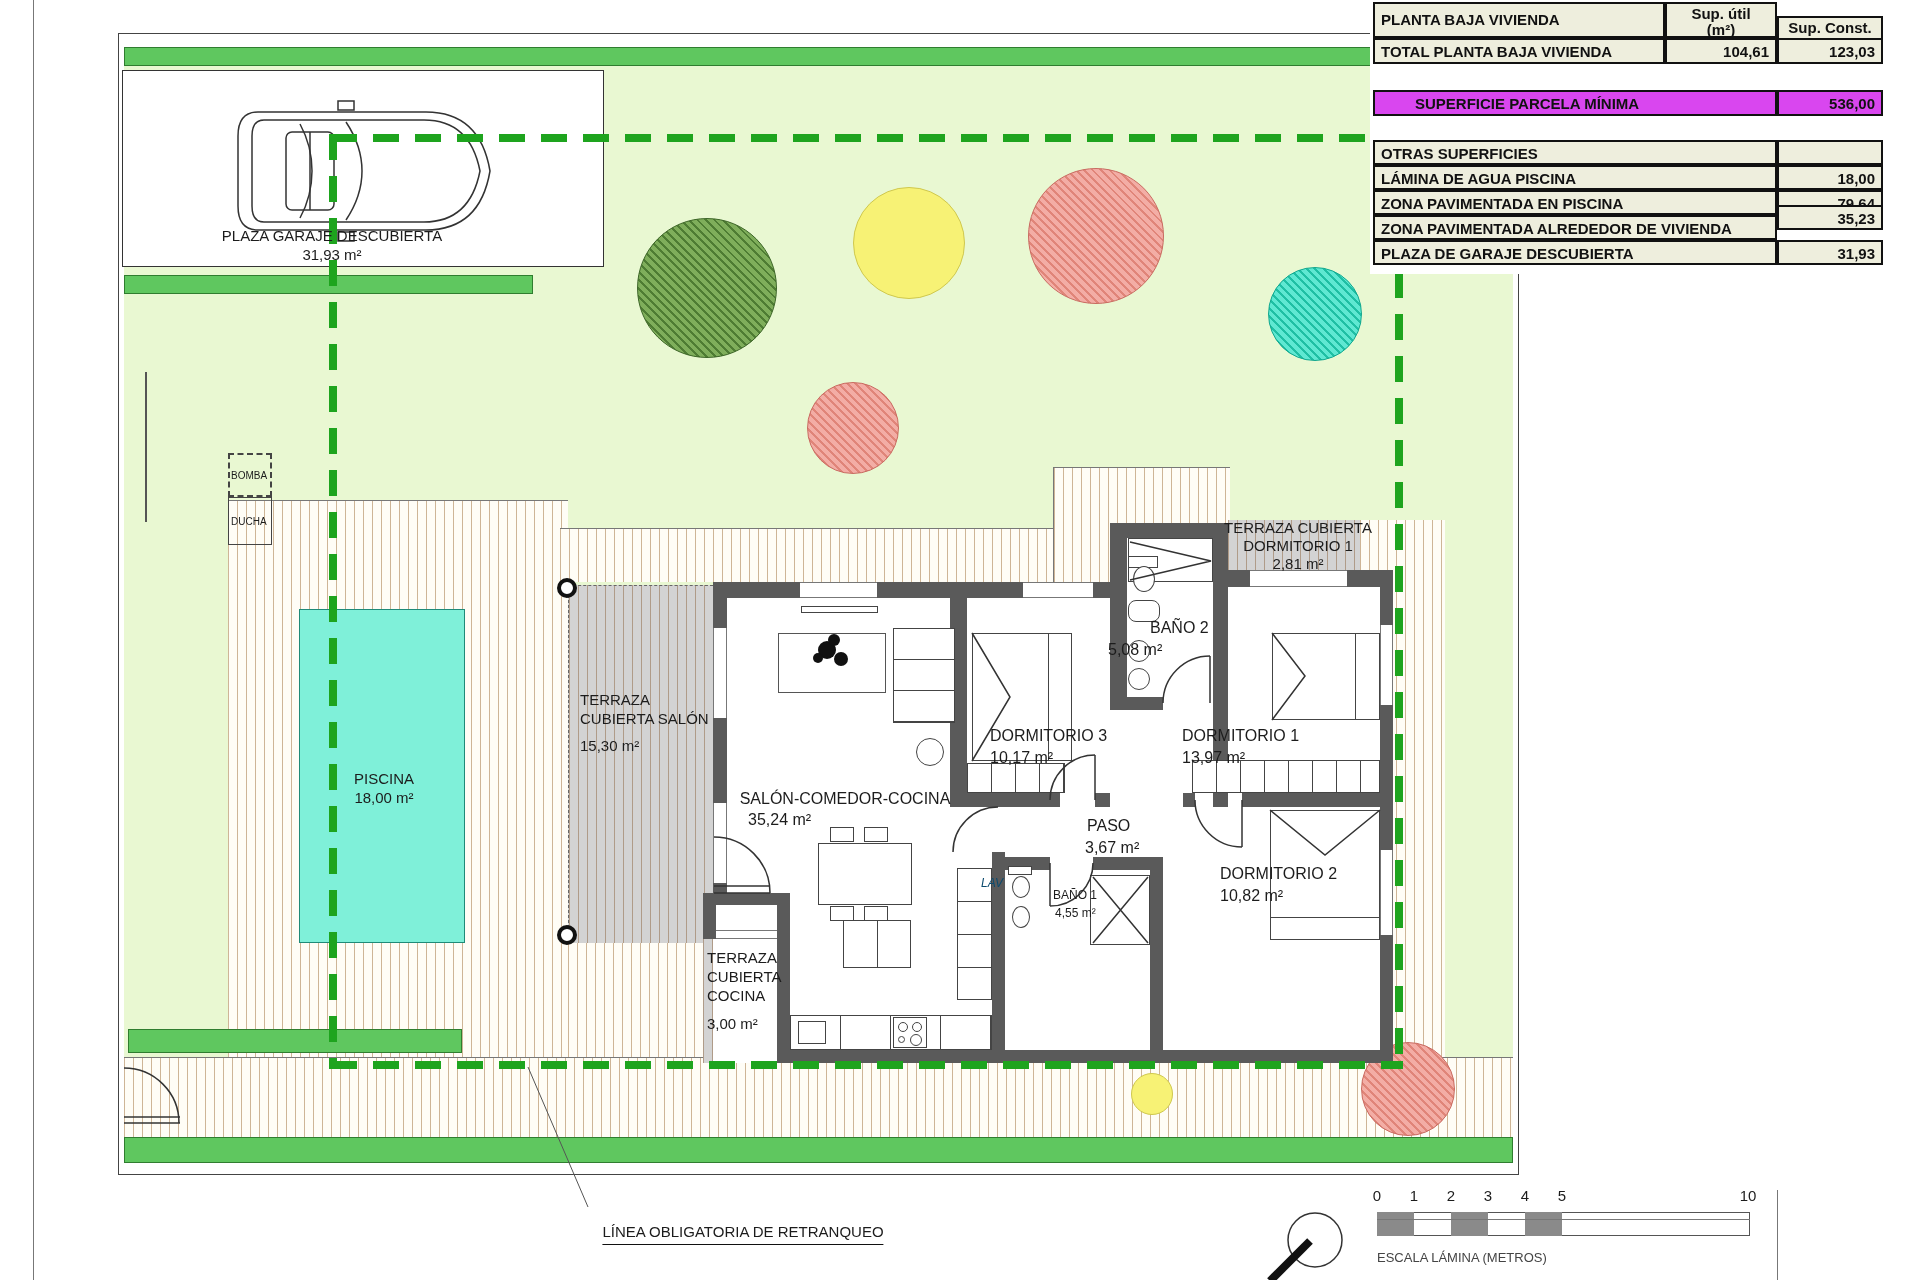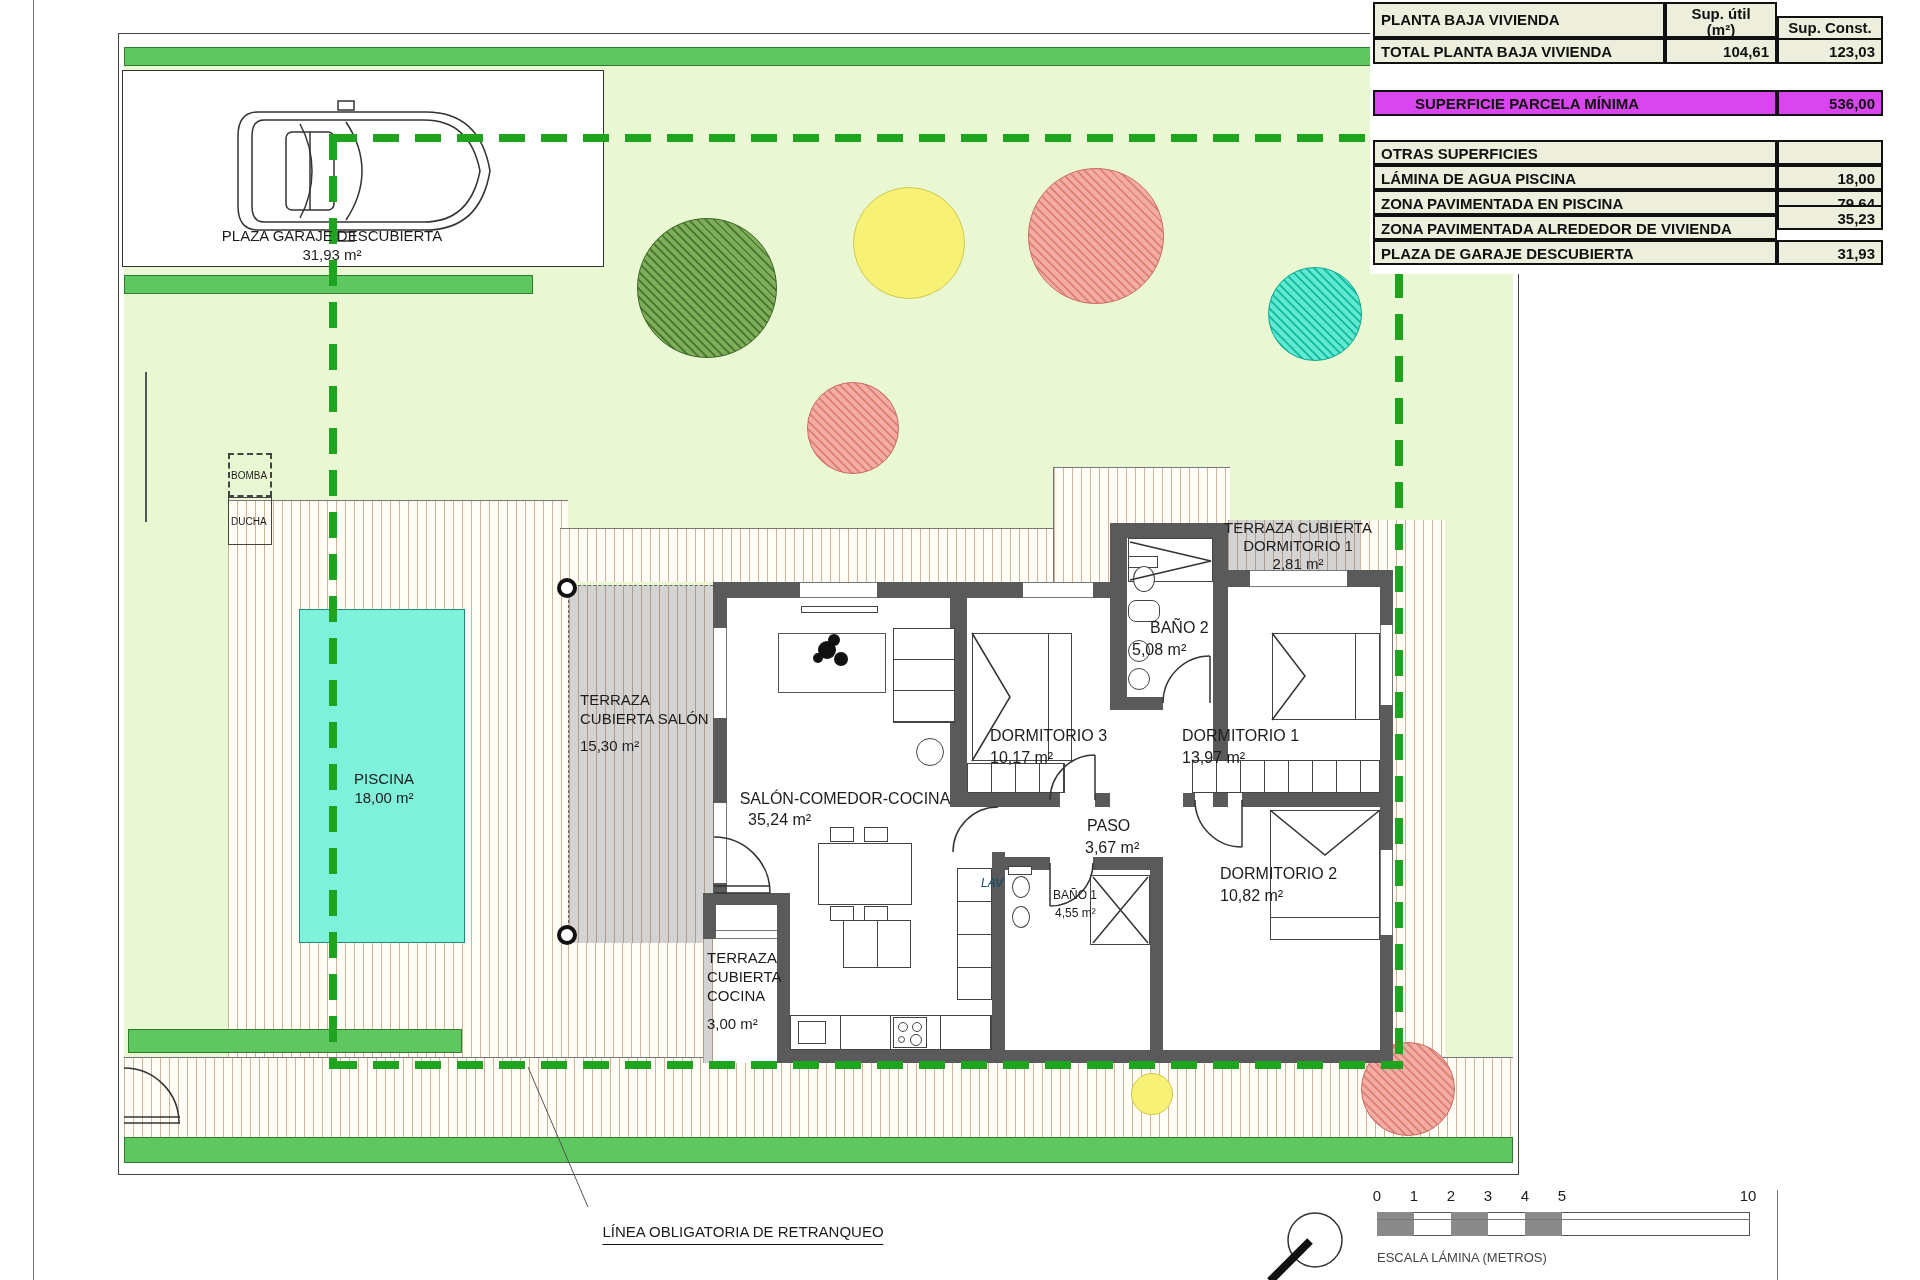--- a/index.html
+++ b/index.html
@@ -231,21 +231,21 @@
   <div class="lbl xs" style="left:231px;top:516px;">DUCHA</div>
   <div class="lbl c" style="left:384px;top:769px;font-size:15px;">PISCINA</div>
   <div class="lbl c" style="left:384px;top:788px;font-size:15px;">18,00 m²</div>
   <div class="lbl wrap" style="left:580px;top:690px;width:135px;font-size:15px;white-space:normal;">TERRAZA CUBIERTA SALÓN</div>
   <div class="lbl" style="left:580px;top:736px;font-size:15px;">15,30 m²</div>
   <div class="lbl c" style="left:845px;top:789px;">SALÓN-COMEDOR-COCINA</div>
   <div class="lbl" style="left:748px;top:810px;">35,24 m²</div>
   <div class="lbl" style="left:990px;top:726px;">DORMITORIO 3</div>
   <div class="lbl" style="left:990px;top:748px;">10,17 m²</div>
   <div class="lbl" style="left:1150px;top:618px;">BAÑO 2</div>
-  <div class="lbl" style="left:1132px;top:640px;">5,08 m²</div>
+  <div class="lbl" style="left:1108px;top:640px;">5,08 m²</div>
   <div class="lbl" style="left:1182px;top:726px;">DORMITORIO 1</div>
   <div class="lbl" style="left:1182px;top:748px;">13,97 m²</div>
   <div class="lbl wrap" style="left:1212px;top:519px;width:172px;font-size:15px;line-height:18px;text-align:center;white-space:normal;">TERRAZA CUBIERTA DORMITORIO 1</div>
   <div class="lbl c" style="left:1298px;top:554px;font-size:15px;">2,81 m²</div>
   <div class="lbl" style="left:1087px;top:816px;">PASO</div>
   <div class="lbl" style="left:1085px;top:838px;">3,67 m²</div>
   <div class="lbl s" style="left:1053px;top:888px;">BAÑO 1</div>
   <div class="lbl s" style="left:1055px;top:906px;">4,55 m²</div>
   <div class="lbl s" style="left:981px;top:876px;color:#0c4a6e;font-style:italic;">LAV</div>
   <div class="lbl" style="left:1220px;top:864px;">DORMITORIO 2</div>

